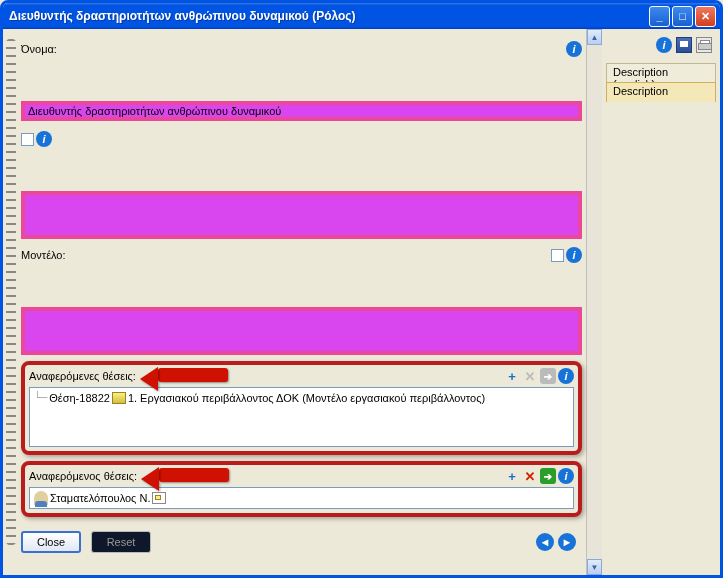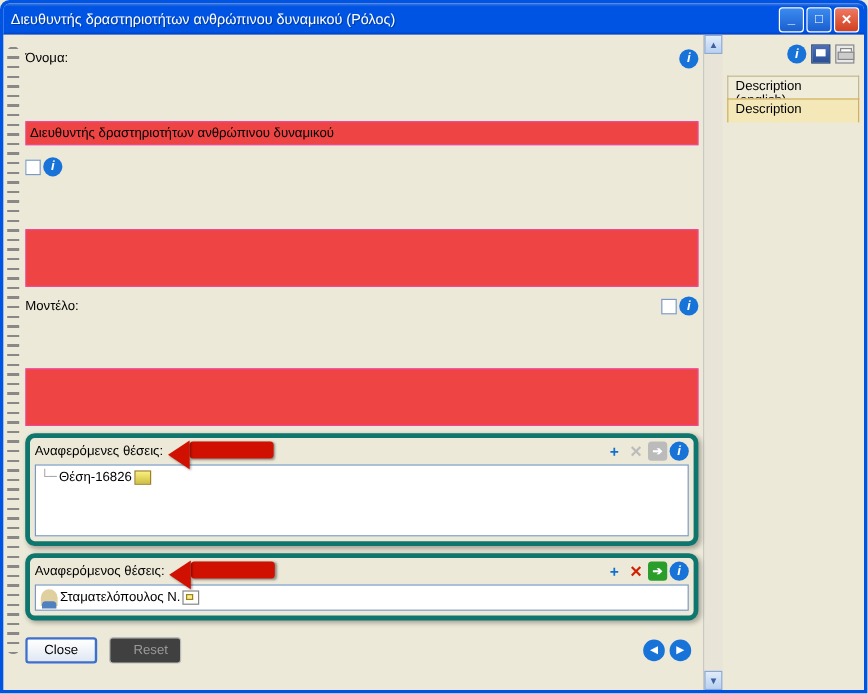--- a/index.html
+++ b/index.html
@@ -1,20 +1,20 @@
 <!DOCTYPE html>
 <html><head>
 <meta charset="utf-8">
 <style>
 * { box-sizing: border-box; margin: 0; padding: 0; font-family: Tahoma, Arial, sans-serif; font-size: 11px; }
 body { background: #ece9d8; width: 723px; height: 578px; overflow: hidden; }
 
 .window { width: 723px; height: 578px; border: 3px solid #0054e3; border-radius: 8px 8px 0 0; display: flex; flex-direction: column; background: #ece9d8; }
 .titlebar { height: 26px; background: linear-gradient(to bottom, #3b77e0 0%, #0054e3 10%, #0054e3 90%, #003cc0 100%); display: flex; align-items: center; padding: 0 4px 0 6px; border-radius: 5px 5px 0 0; }
-.titlebar-text { color: white; font-weight: normal; font-size: 12px; flex: 1; text-shadow: 1px 1px 0 rgba(0,0,0,0.3); }
+.titlebar-text { color: white; font-weight: bold; font-size: 12px; flex: 1; text-shadow: 1px 1px 0 rgba(0,0,0,0.3); }
 .titlebar-buttons { display: flex; gap: 2px; }
 .titlebar-btn { width: 21px; height: 21px; border: 1px solid #fff; border-radius: 3px; display: flex; align-items: center; justify-content: center; color: white; font-weight: bold; font-size: 11px; }
 .tb-min, .tb-max { background: linear-gradient(to bottom, #3b8bf0, #1a5fd0); }
 .tb-close { background: linear-gradient(to bottom, #f07860, #d04020); }
 
 .client { flex: 1; display: flex; background: #ece9d8; overflow: hidden; }
 .spiral { width: 18px; background: #ece9d8; position: relative; }
 .spiral::before { content: ""; position: absolute; left: 3px; top: 10px; bottom: 30px; width: 10px;
   background: repeating-linear-gradient(to bottom, #888 0 2px, transparent 2px 8px); border-radius: 4px; }
 
@@ -29,25 +29,25 @@
 .icon-print::before{content:"";position:absolute;left:3px;top:2px;width:8px;height:4px;background:#fff;border:1px solid #888;}
 .icon-print::after{content:"";position:absolute;left:1px;bottom:2px;width:12px;height:5px;background:#ccc;border:1px solid #888;}
 
 .side-tab { height: 20px; background: #f0ecda; border: 1px solid #c0b890; border-bottom: none; padding: 2px 6px; margin-bottom: -1px; }
 .side-tab.active { background: #f5e8b8; border-color: #d0b060; }
 
 .label-row { display: flex; align-items: center; margin-top: 4px; }
 .label-row label { flex: 1; color: #000; }
 .label-row .tail { display: flex; gap: 2px; align-items: center; }
 .checkbox { width: 13px; height: 13px; border: 1px solid #7a9ac0; background: #fff; }
-input.text, textarea.text { width: 100%; border: 1px solid #ec4899; background: #ef4444; padding: 2px 3px; font-size: 11px; resize: none; margin-top: 44px; }
+input.text, textarea.text { width: 100%; border: 4px solid #ec4899; background: #d946ef; padding: 2px 3px; font-size: 11px; resize: none; margin-top: 44px; }
 textarea.text { height: 48px; }
 .name-input { height: 20px; margin: 2px 0 6px 0; }
 
-.section { border: 4px solid #0f766e; border-radius: 8px; padding: 2px 4px 4px 4px; background: #ece9d8; margin-top: 6px; box-shadow: 2px 2px 4px rgba(0,0,0,0.3); position: relative; }
+.section { border: 4px solid #b91c1c; border-radius: 8px; padding: 2px 4px 4px 4px; background: #ece9d8; margin-top: 6px; box-shadow: 2px 2px 4px rgba(0,0,0,0.3); position: relative; }
 .section-header { display: flex; align-items: center; }
 .section-header .title { flex: 0 0 auto; }
 .section-header .arrow-area { flex: 1; display:flex; align-items:center; padding-left:4px;}
 .arrow { display:inline-block; height: 18px; position:relative; }
 .arrow-body { display:inline-block; height:14px; width:70px; background:#d01000; border-radius:3px; box-shadow: 1px 1px 2px rgba(0,0,0,0.4);}
 .arrow-head { display:inline-block; width:0; height:0; border-top:12px solid transparent; border-bottom:12px solid transparent; border-right:18px solid #d01000; vertical-align:middle; filter: drop-shadow(1px 1px 1px rgba(0,0,0,0.4));}
 .section-tools { display: flex; gap: 2px; align-items: center; }
 .tool { width: 16px; height: 16px; display:flex; align-items:center; justify-content:center; font-weight:bold; font-size:13px;}
 .tool.plus { color:#1070d0;}
 .tool.x { color:#d02000;}
@@ -59,21 +59,21 @@
 .tree-connector { color:#aaa; font-family: monospace; }
 .tree-icon { width:14px; height:12px; background: linear-gradient(to bottom,#f8f080,#d0c040); border:1px solid #a08020; }
 .person-icon { width:14px; height:14px; display:inline-block; background:#e0d0a0; border-radius:50% 50% 0 0; position:relative;}
 .person-icon::after{content:"";position:absolute;bottom:-2px;left:1px;width:12px;height:6px;background:#5080c0;border-radius:3px 3px 0 0;}
 .diag-icon { width:14px; height:12px; display:inline-block; background:#fff; border:1px solid #888; position:relative;}
 .diag-icon::before{content:"";position:absolute;left:2px;top:2px;width:4px;height:3px;background:#f8f080;border:1px solid #a08020;}
 
 .footer { display:flex; align-items:center; padding-top:14px; }
 .btn { min-width: 60px; height: 22px; border: 1px solid #7a9ac0; background: linear-gradient(to bottom,#fff,#e0e8f4); border-radius: 3px; padding: 0 10px; cursor:pointer; }
 .btn.primary { border: 2px solid #3b6fd0; }
-.btn.disabled { color:#999; border-color:#bbb; background:#404040;text-align:right; }
+.btn.disabled { color:#999; border-color:#bbb; background:#0f172a; }
 .nav-arrows { margin-left:auto; display:flex; gap:4px; padding-right:6px;}
 .nav-circle { width:18px; height:18px; border-radius:50%; background:#1873d8; color:#fff; display:flex; align-items:center; justify-content:center; font-size:11px; font-weight:bold;}
 .scrollbar-v { width: 16px; background: #ece9d8; border-left: 1px solid #c0c0c0; display:flex; flex-direction:column; }
 .sb-btn { height:16px; background: linear-gradient(to bottom,#e0ecfa,#b8d0f0); border:1px solid #8aa8d8; display:flex;align-items:center;justify-content:center; color:#4060a0; font-size:8px;}
 .sb-track { flex:1; background:#e8e4d8; }
 </style>
 </head>
 <body>
 
 <div class="window">
@@ -125,22 +125,23 @@
           <div class="section-tools">
             <div class="tool plus">+</div>
             <div class="tool x" style="color:#bbb">✕</div>
             <div class="tool go">➔</div>
             <div class="icon-blue">i</div>
           </div>
         </div>
         <div class="list">
           <div class="tree-item">
             <span class="tree-connector">└─</span>
-            <span>Θέση-16826</span>
+            <span>Θέση-18822</span>
             <span class="tree-icon"></span>
+            <span>1. Εργασιακού περιβάλλοντος ΔΟΚ (Μοντέλο εργασιακού περιβάλλοντος)</span>
           </div>
         </div>
       </div>
 
       <div class="section">
         <div class="section-header">
           <span class="title">Αναφερόμενος θέσεις:</span>
           <span class="arrow-area">
             <span class="arrow"><span class="arrow-head"></span><span class="arrow-body"></span></span>
           </span>

